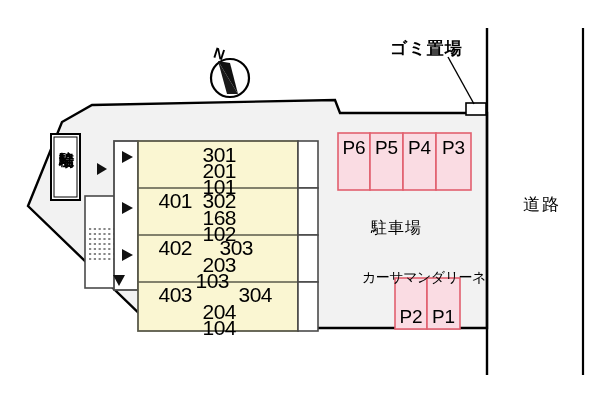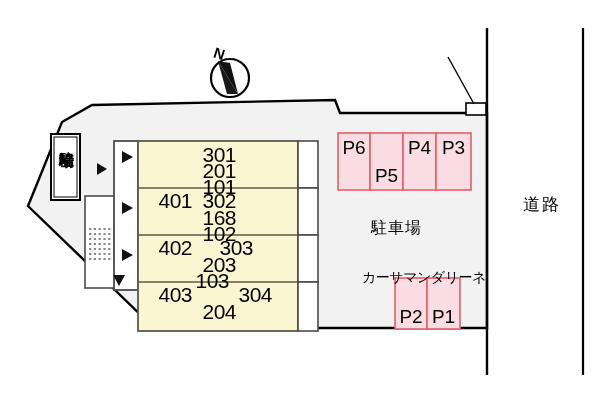--- a/index.html
+++ b/index.html
@@ -130,20 +130,21 @@
     <rect x="370" y="133" width="33" height="57" fill="#fadce3" stroke="#e2606e" stroke-width="1.6"></rect>
     <rect x="403" y="133" width="33" height="57" fill="#fadce3" stroke="#e2606e" stroke-width="1.6"></rect>
     <rect x="436" y="133" width="35" height="57" fill="#fadce3" stroke="#e2606e" stroke-width="1.6"></rect>
 
     <rect x="395" y="278" width="32" height="51" fill="#fadce3" stroke="#e2606e" stroke-width="1.6"></rect>
     <rect x="427" y="278" width="33" height="51" fill="#fadce3" stroke="#e2606e" stroke-width="1.6"></rect>
   </svg>
 
   <div class="lbl compass-n" style="left:214px; top:46px;">N</div>
 
+  <div class="lbl jp jp-gomi" style="left:390px; top:40px;">ゴミ置場</div>
 
   <div class="lbl jp jp-douro" style="left:523px; top:196px;">道路</div>
 
   <div class="lbl jp jp-chusha" style="left:371px; top:220px;">駐車場</div>
 
   <div class="lbl jp jp-casa" style="left:362px; top:270px;">カーサマンダリーネ</div>
 
   <div class="lbl jp jp-chuurin" style="left:58px; top:139px;">駐輪場</div>
 
   <div class="lbl room-num" style="left:190px; top:144px; width:46px;">301</div>
@@ -156,22 +157,23 @@
   <div class="lbl room-num" style="left:190px; top:223px; width:46px;">102</div>
 
   <div class="lbl room-num room-4" style="left:146px; top:237px; width:46px;">402</div>
   <div class="lbl room-num" style="left:207px; top:237px; width:46px;">303</div>
   <div class="lbl room-num" style="left:190px; top:254px; width:46px;">203</div>
   <div class="lbl room-num" style="left:183px; top:270px; width:46px;">103</div>
 
   <div class="lbl room-num room-4" style="left:146px; top:284px; width:46px;">403</div>
   <div class="lbl room-num" style="left:190px; top:284px; width:46px;padding-left:36px;">304</div>
   <div class="lbl room-num" style="left:190px; top:301px; width:46px;">204</div>
+  <div class="lbl room-num" style="left:190px; top:317px; width:46px;">104</div>
 
   <div class="lbl stall-label" style="left:338px; top:138px; width:32px;">P6</div>
-  <div class="lbl stall-label" style="left:370px; top:138px; width:33px;margin-top:28px;">P5</div>
+  <div class="lbl stall-label" style="left:370px; top:138px; width:33px;">P5</div>
   <div class="lbl stall-label" style="left:403px; top:138px; width:33px;">P4</div>
   <div class="lbl stall-label" style="left:436px; top:138px; width:35px;">P3</div>
 
   <div class="lbl stall-label" style="left:395px; top:307px; width:32px;">P2</div>
   <div class="lbl stall-label" style="left:427px; top:307px; width:33px;">P1</div>
 
 </div>
 
 </body></html>

